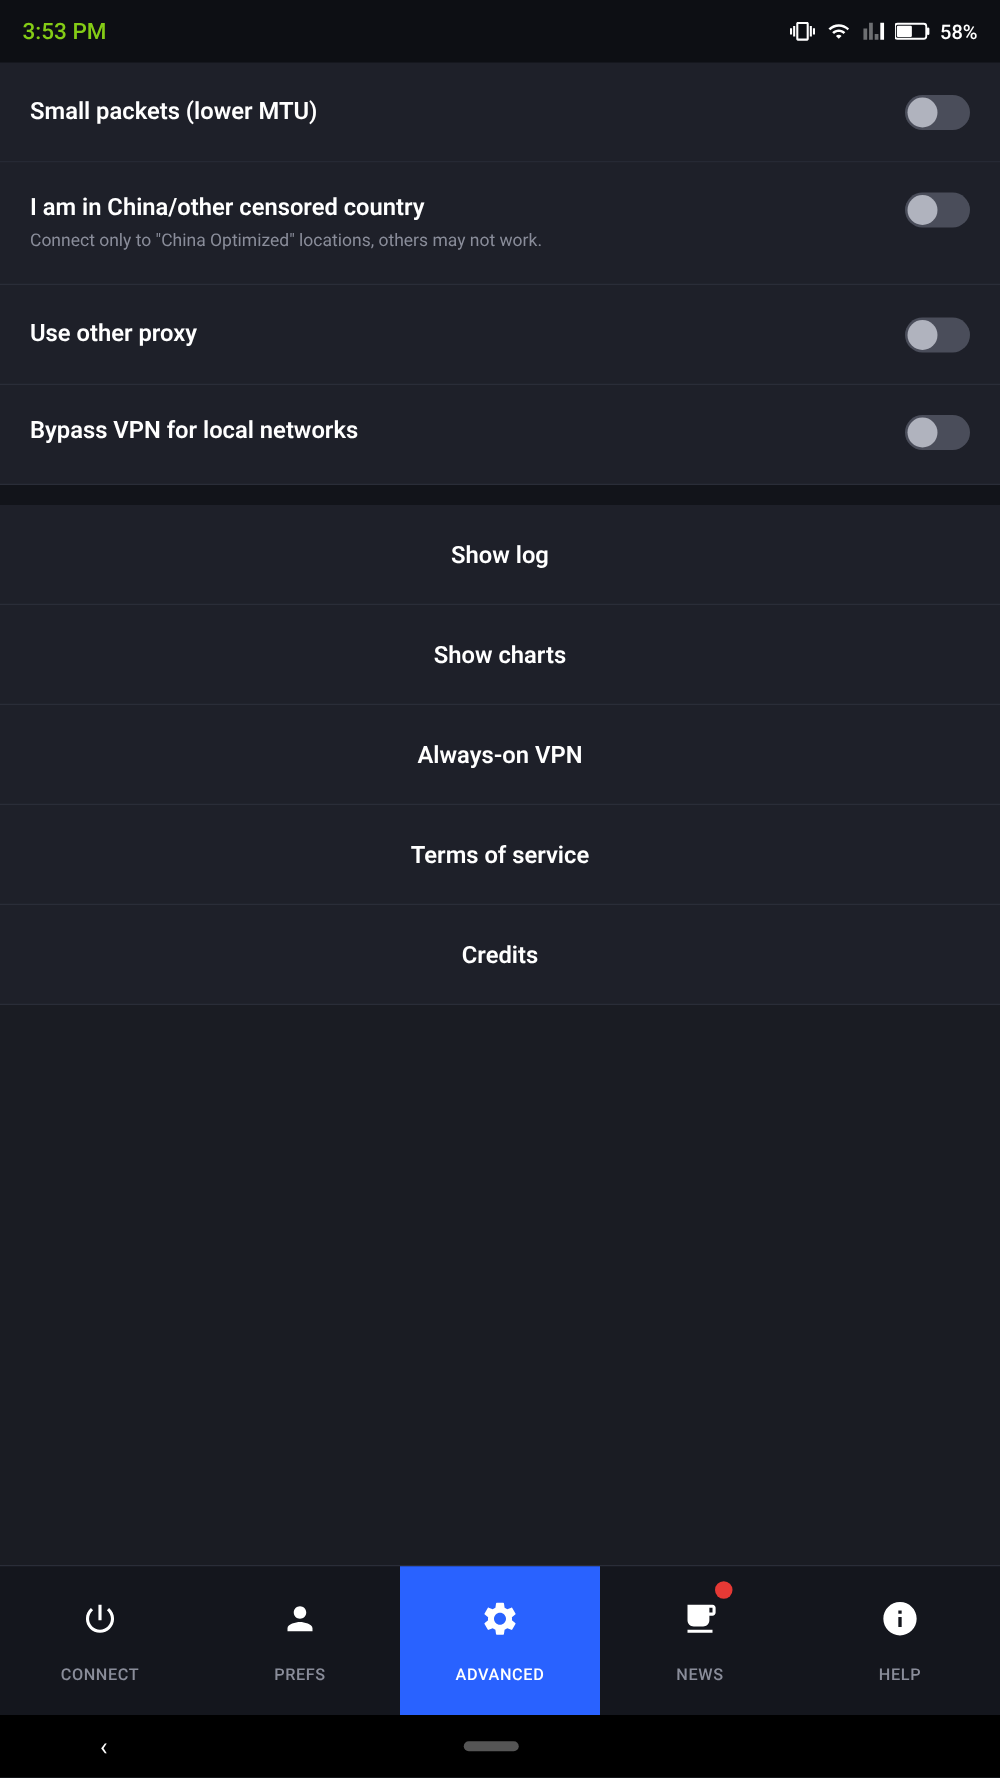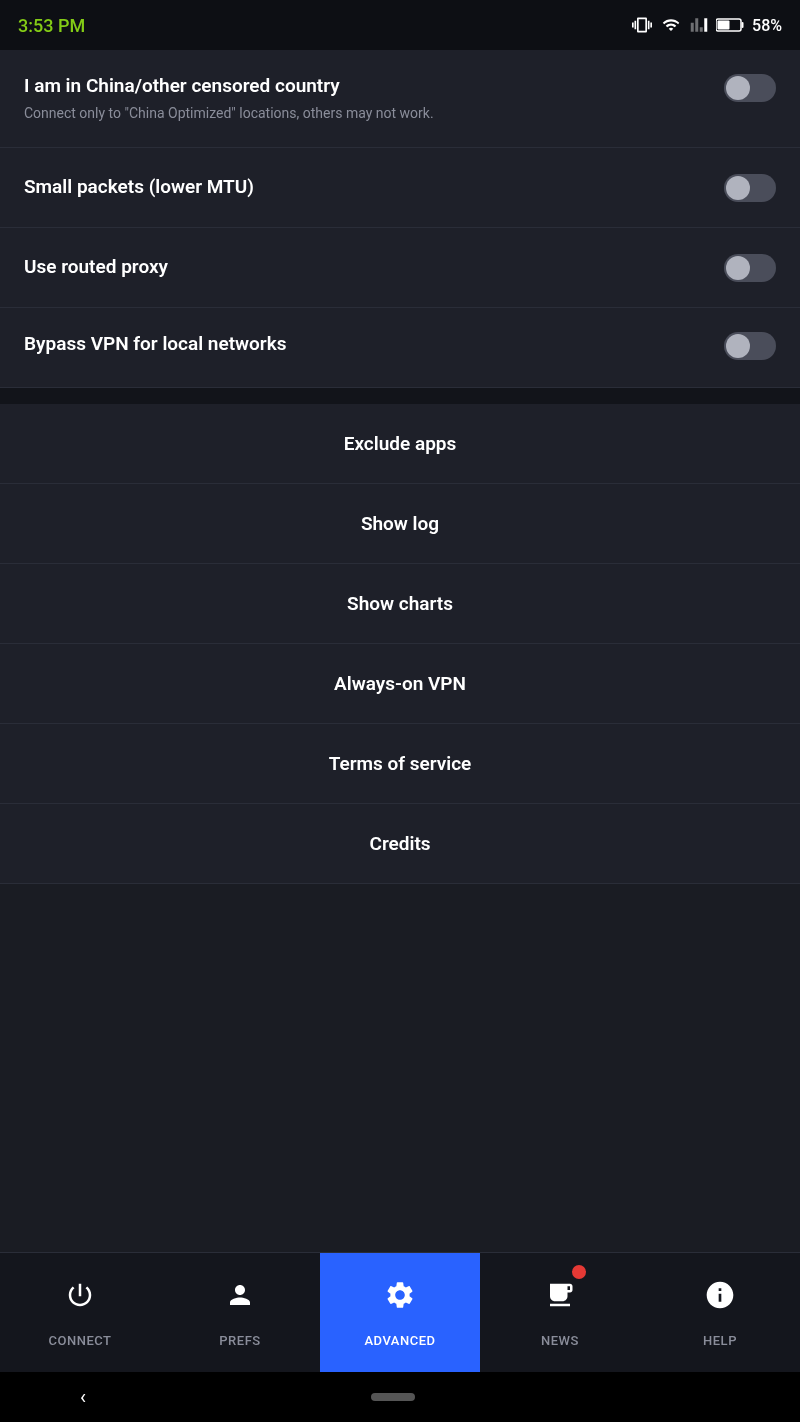--- a/index.html
+++ b/index.html
@@ -218,54 +218,51 @@
         <rect x="0" y="1" width="25" height="12" rx="2" ry="2" stroke="#fff" stroke-width="1.5" fill="none"></rect>
         <rect x="25.5" y="4" width="2" height="6" rx="1" fill="#fff"></rect>
         <rect x="1.5" y="2.5" width="12" height="9" rx="1" fill="#fff"></rect>
       </svg>
     <span style="font-size:16px;font-weight:500;">58%</span>
   </div>
 </div>
 
 <div class="main-content">
 
+  <div class="setting-row">
+    <div class="setting-text">
+      <div class="setting-title">Small packets (lower MTU)</div>
+    </div>
+    <div class="toggle"></div>
+  </div>
+
   <div class="setting-row tall">
     <div class="setting-text">
       <div class="setting-title">I am in China/other censored country</div>
       <div class="setting-desc">Connect only to "China Optimized" locations, others may not work.</div>
     </div>
     <div class="toggle"></div>
   </div>
 
   <div class="setting-row">
     <div class="setting-text">
-      <div class="setting-title">Small packets (lower MTU)</div>
-    </div>
-    <div class="toggle"></div>
-  </div>
-
-  <div class="setting-row">
-    <div class="setting-text">
-      <div class="setting-title">Use routed proxy</div>
+      <div class="setting-title">Use other proxy</div>
     </div>
     <div class="toggle"></div>
   </div>
 
   <div class="setting-row tall">
     <div class="setting-text">
       <div class="setting-title">Bypass VPN for local networks</div>
     </div>
     <div class="toggle"></div>
   </div>
 
   <div class="section-gap"></div>
 
-  <div class="menu-row">
-    <span class="menu-row-label">Exclude apps</span>
-  </div>
   <div class="menu-row">
     <span class="menu-row-label">Show log</span>
   </div>
   <div class="menu-row">
     <span class="menu-row-label">Show charts</span>
   </div>
   <div class="menu-row">
     <span class="menu-row-label">Always-on VPN</span>
   </div>
   <div class="menu-row">

